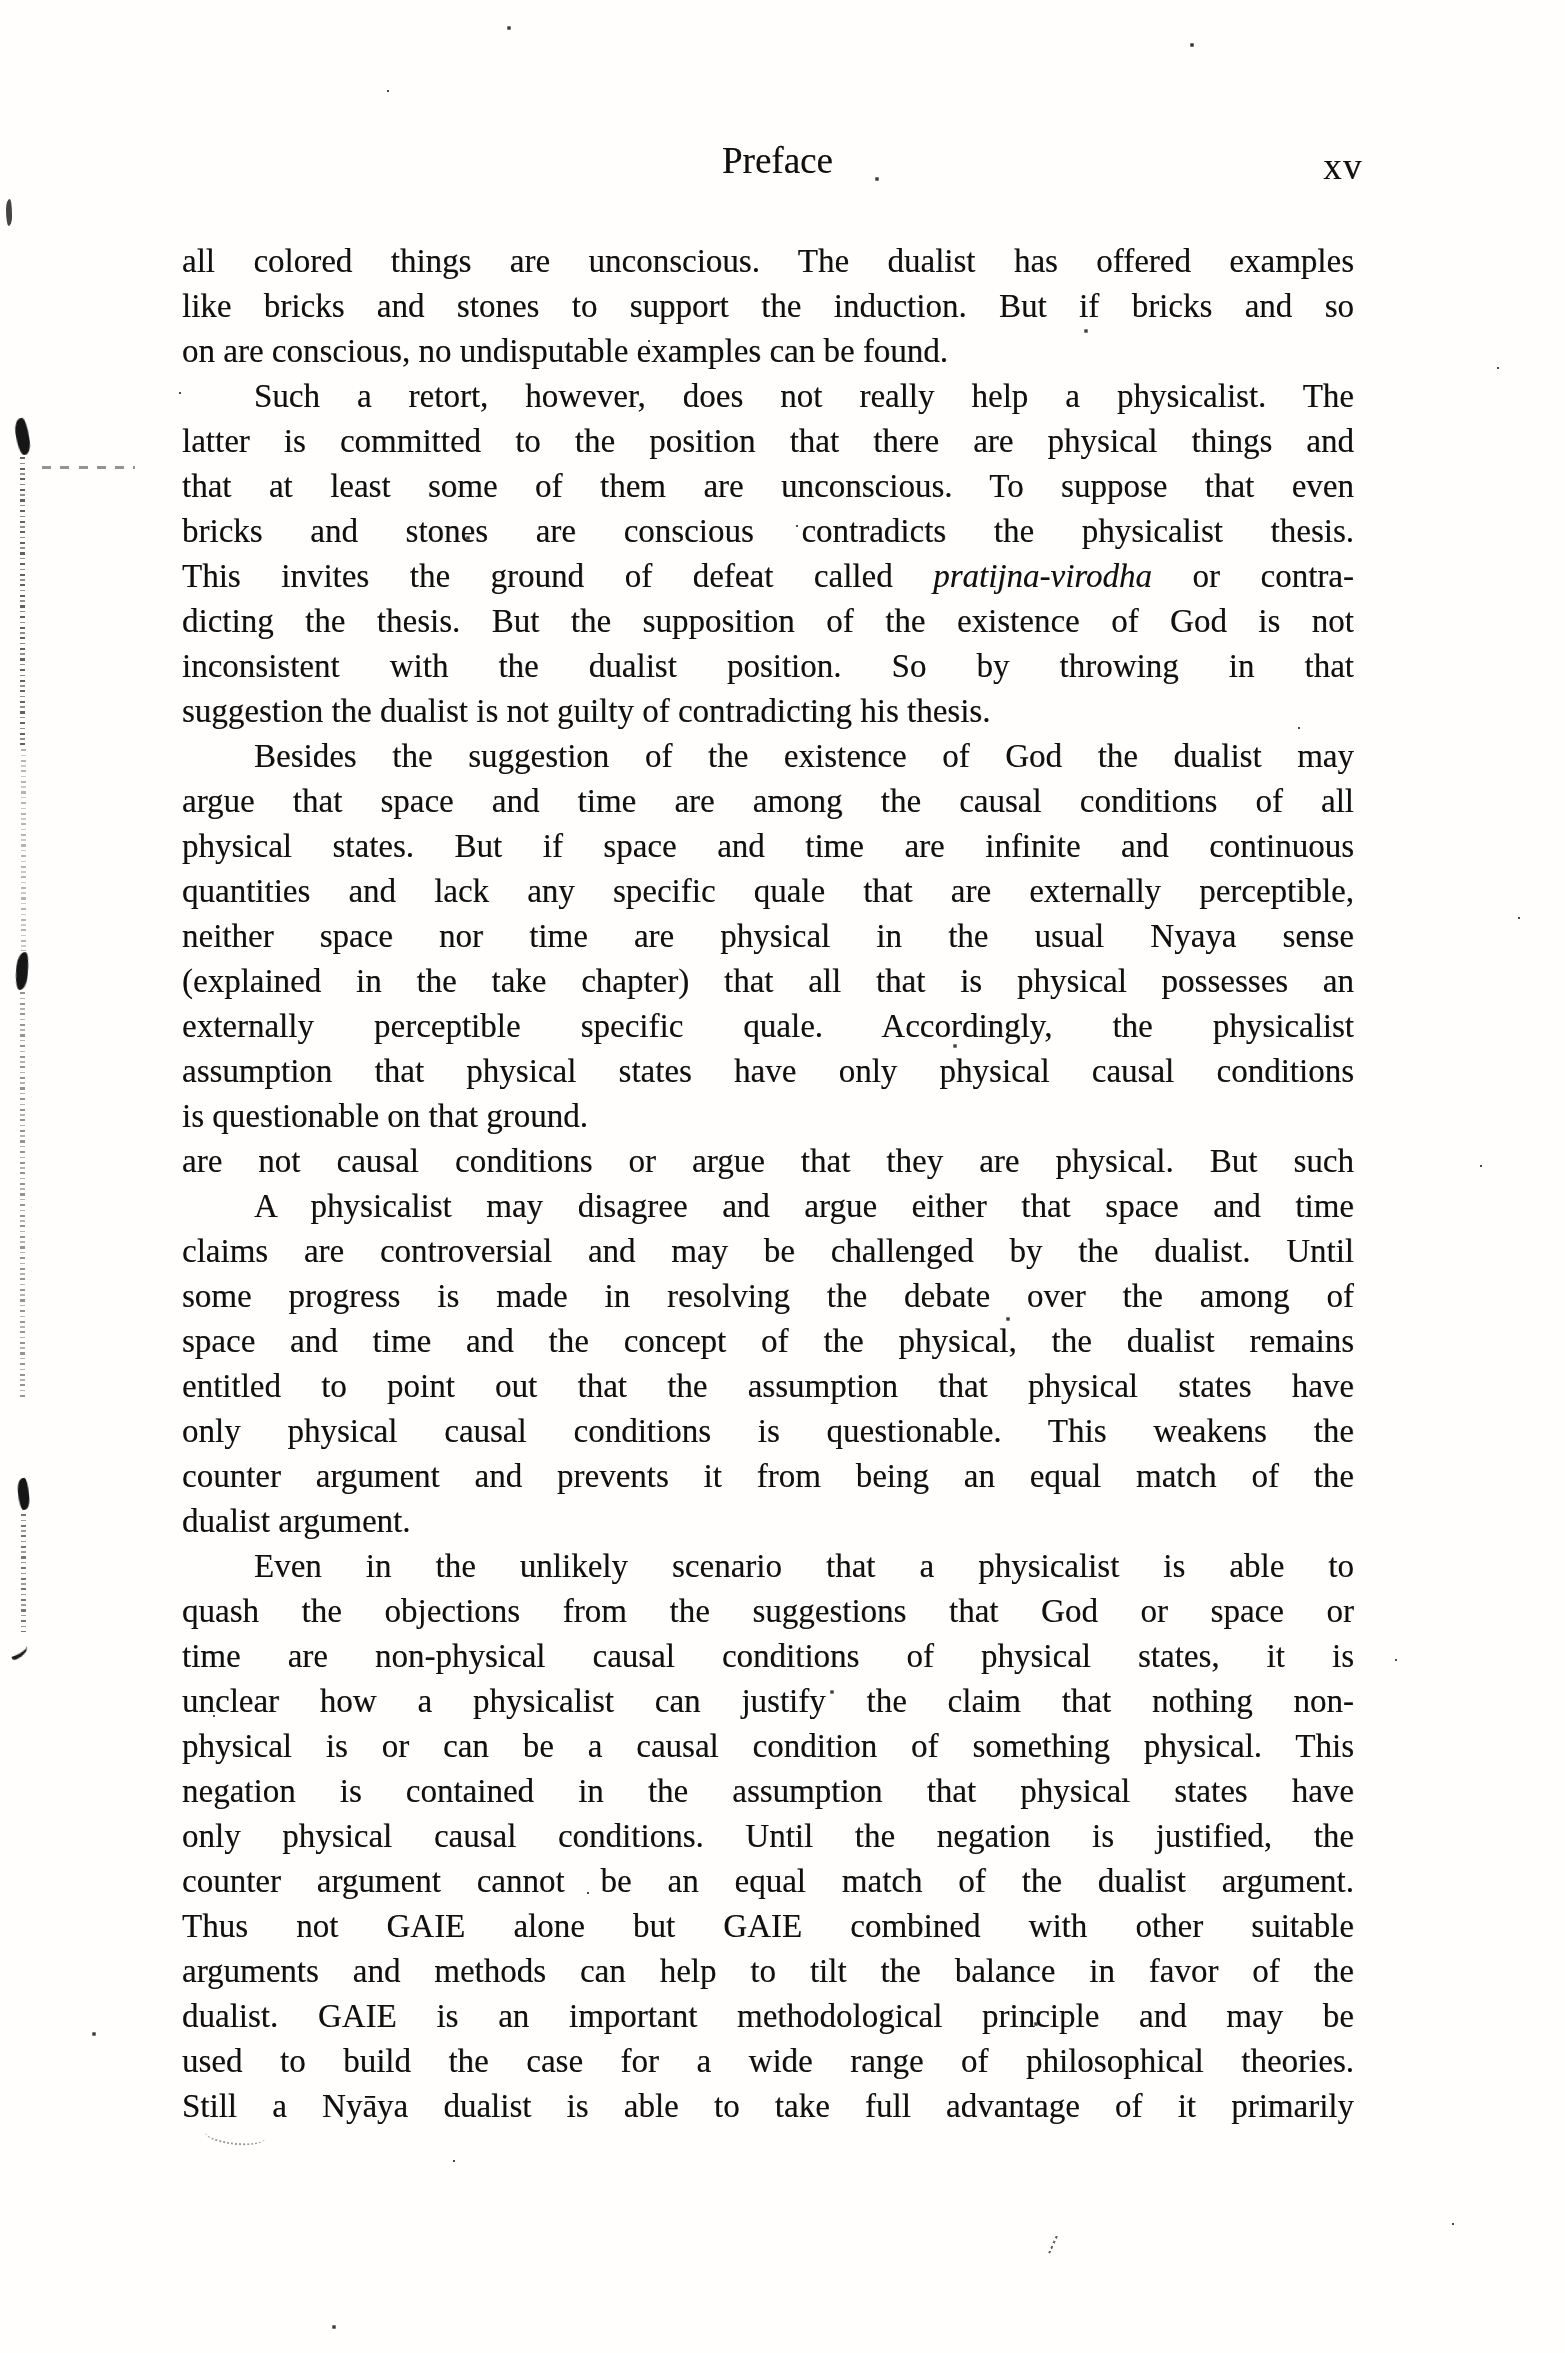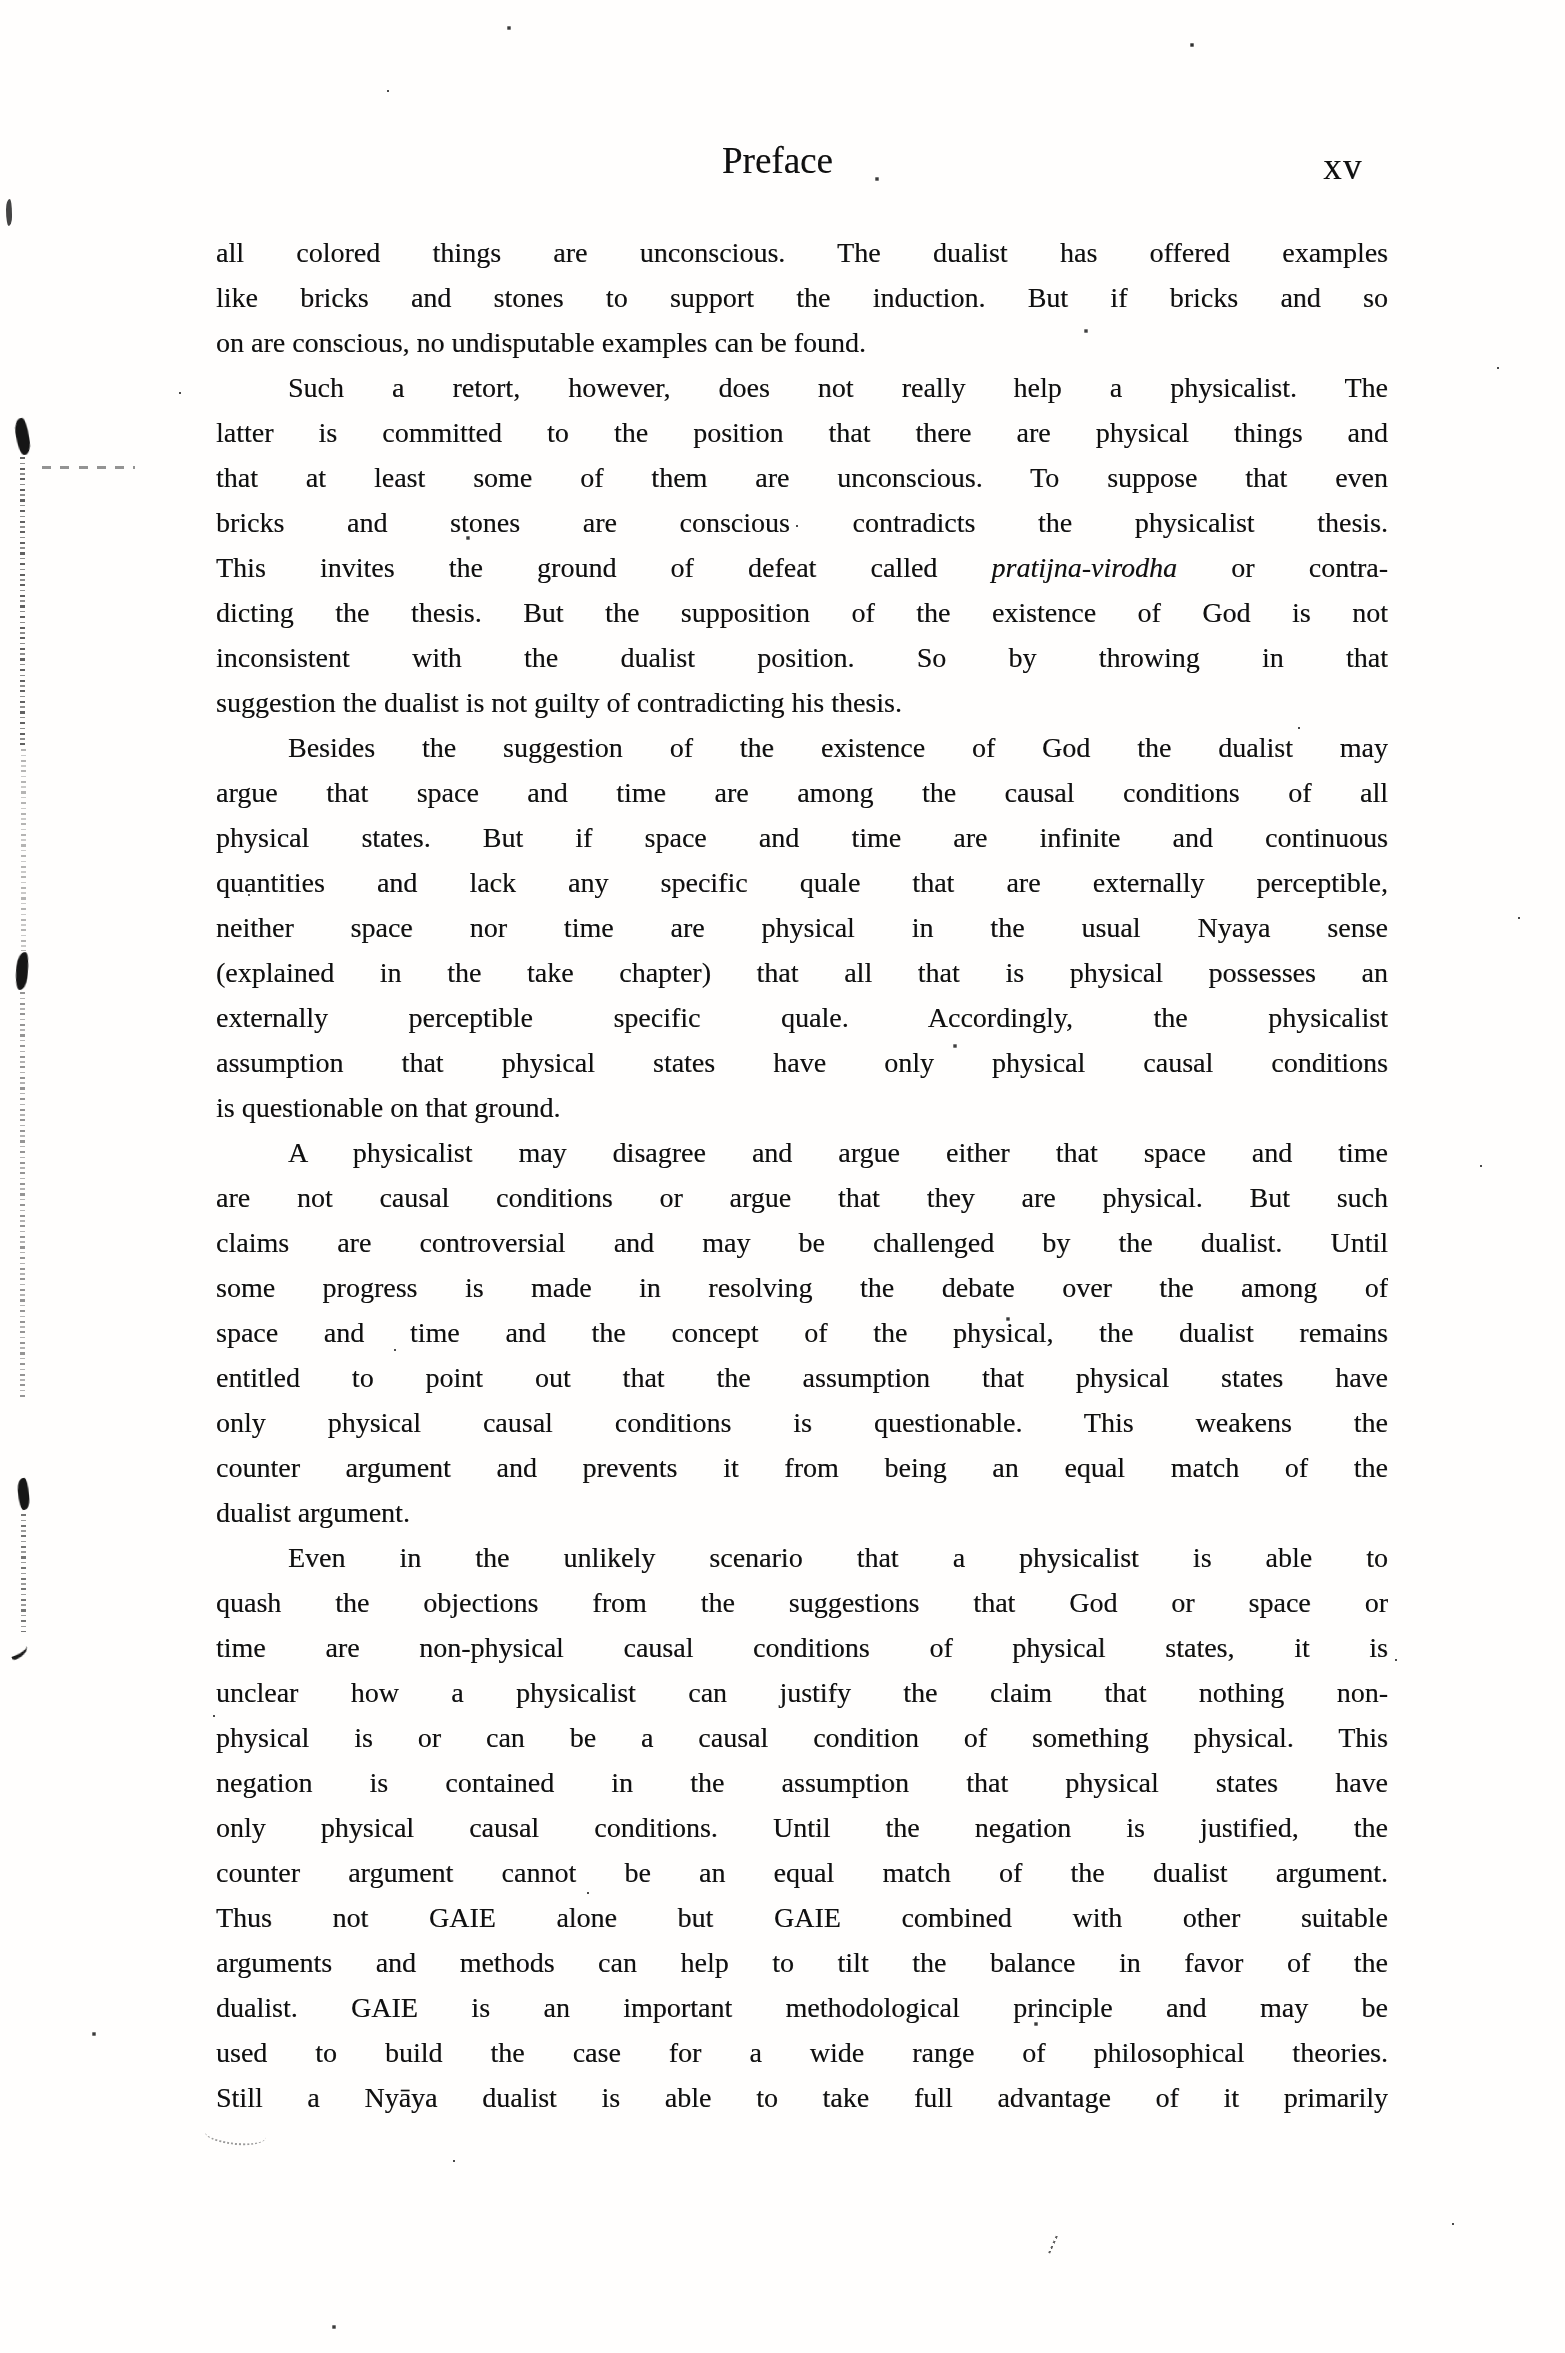--- a/index.html
+++ b/index.html
@@ -34,24 +34,23 @@
     top: 5.6px;
     font-size: 37px;
     line-height: 42px;
     letter-spacing: 1.4px;
   }
 
   
   .body-text {
     position: absolute;
     left: 182px;
-    top: 230px;
+    top: 239px;
     width: 1172px;
-    font-size: 28px;
-    margin-left: 34px;
+    font-size: 33px;
   }
   .para { margin: 0; padding: 0; }
   .line {
     height: 45px;
     line-height: 45px;
     text-align: justify;
     text-align-last: justify;
     overflow: hidden;
     hyphens: none;
   }
@@ -149,22 +148,22 @@
         <div class="line">argue that space and time are among the causal conditions of all</div>
         <div class="line">physical states. But if space and time are infinite and continuous</div>
         <div class="line">quantities and lack any specific quale that are externally perceptible,</div>
         <div class="line">neither space nor time are physical in the usual Nyaya sense</div>
         <div class="line">(explained in the take chapter) that all that is physical possesses an</div>
         <div class="line">externally perceptible specific quale. Accordingly, the physicalist</div>
         <div class="line">assumption that physical states have only physical causal conditions</div>
         <div class="line short">is questionable on that ground.</div>
       </div>
       <div class="para">
+        <div class="line">are not causal conditions or argue that they are physical. But such</div>
         <div class="line indent">A physicalist may disagree and argue either that space and time</div>
-        <div class="line">are not causal conditions or argue that they are physical. But such</div>
         <div class="line">claims are controversial and may be challenged by the dualist. Until</div>
         <div class="line">some progress is made in resolving the debate over the among of</div>
         <div class="line">space and time and the concept of the physical, the dualist remains</div>
         <div class="line">entitled to point out that the assumption that physical states have</div>
         <div class="line">only physical causal conditions is questionable. This weakens the</div>
         <div class="line">counter argument and prevents it from being an equal match of the</div>
         <div class="line short">dualist argument.</div>
       </div>
       <div class="para">
         <div class="line indent">Even in the unlikely scenario that a physicalist is able to</div>

